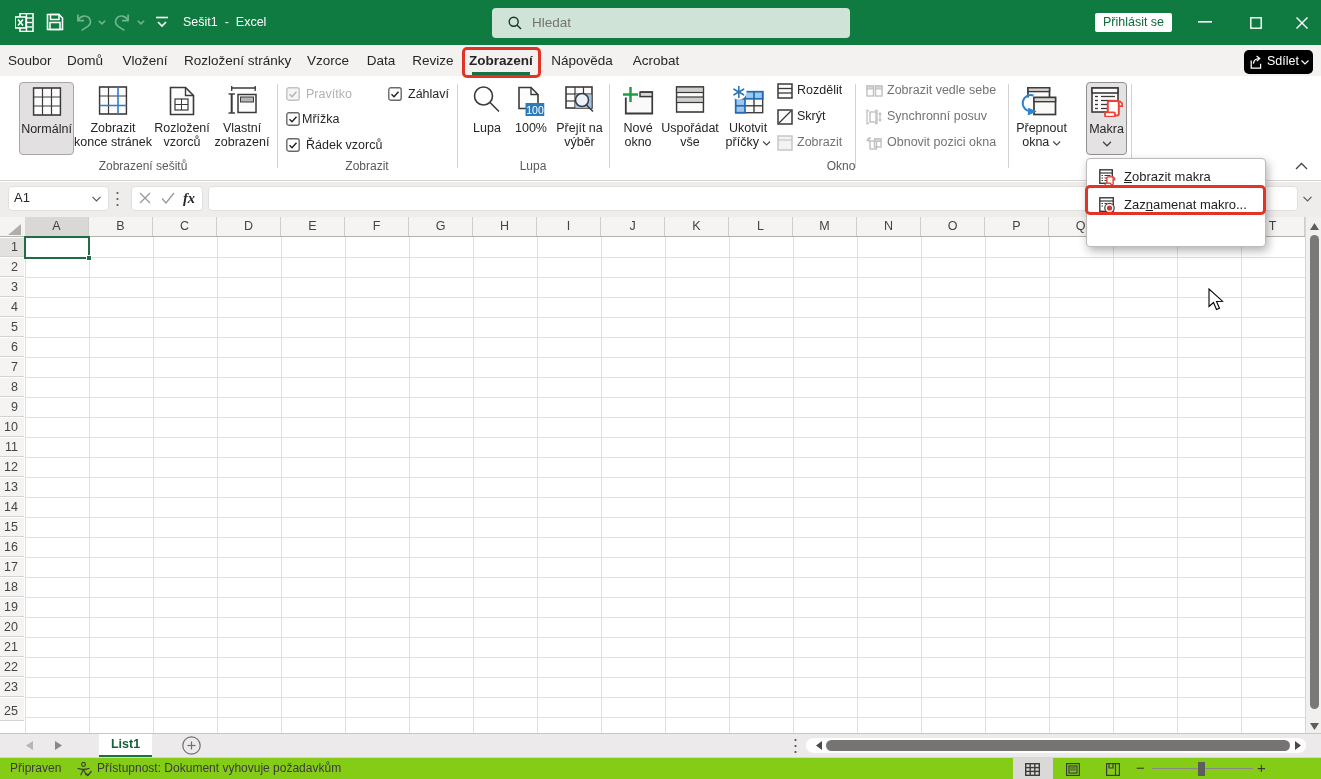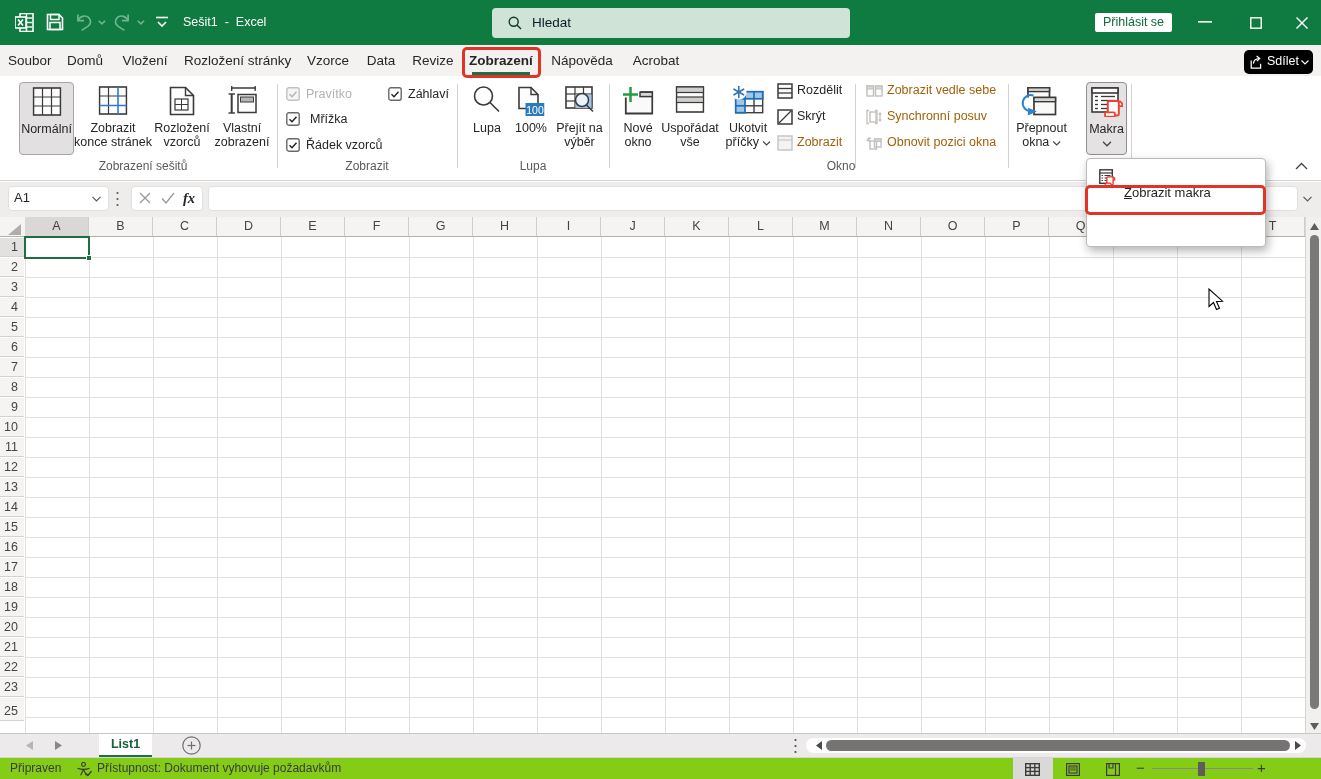--- a/index.html
+++ b/index.html
@@ -9,36 +9,36 @@
 .tab{position:absolute;top:45px;height:31px;line-height:31px;font-size:13.5px;color:#262626;text-align:center;white-space:nowrap}
 #ribbon{position:absolute;left:0;top:76px;width:1321px;height:105px;background:#fff;border-bottom:1px solid #d6d4d2}
 .gsep{position:absolute;top:84px;height:84px;width:1px;background:#d4d2d0}
 .glabel{position:absolute;top:159px;font-size:12px;color:#5c5a58;text-align:center;width:120px}
 .bigbtn{position:absolute;top:82px;height:73px;text-align:center;font-size:12.5px;color:#262626}
 .bb-ic{position:absolute;left:50%;transform:translateX(-50%);top:4px}
 .l1{position:absolute;top:39px;left:50%;transform:translateX(-50%);width:max-content;line-height:14px}
 .l2{position:absolute;top:53px;left:50%;transform:translateX(-50%);width:max-content;line-height:14px}
 .smallbtn{position:absolute;height:22px;font-size:12.5px;color:#262626;white-space:nowrap}
 .smallbtn svg{vertical-align:middle;margin-right:4px}
-.dis{color:#a16207}
+.dis{color:#737373}
 .cb{position:absolute;font-size:12.5px;color:#262626;white-space:nowrap}
 #fbar{position:absolute;left:0;top:182px;width:1321px;height:35px;background:#efedec}
 .whitebox{position:absolute;background:#fff;border:1px solid #e2e0de;border-radius:4px}
 #sheet{position:absolute;left:0;top:217px;width:1305px;height:516px;background:#fff}
 #colhead{position:absolute;left:0;top:217px;width:1305px;height:20px;background:#f5f4f3;border-bottom:1px solid #b3b1b0}
 .ch{position:absolute;top:217px;height:19px;line-height:19px;font-size:12.5px;color:#454442;text-align:center;border-right:1px solid #cfcecd}
 .rh{position:absolute;left:0;width:24px;height:19px;line-height:19px;font-size:12.5px;color:#454442;text-align:right;padding-right:6px;border-bottom:1px solid #d4d3d2;background:#f5f4f3}
 .gridv{position:absolute;width:1px;background:#e0e0e0}
 .gridh{position:absolute;height:1px;background:#e0e0e0}
 #tabbar{position:absolute;left:0;top:733px;width:1321px;height:24px;background:#eceaea;border-top:1px solid #c9c7c6}
 #statusbar{position:absolute;left:0;top:757px;width:1321px;height:22px;background:#84cc16;border-top:1px solid #d8d6d4;font-size:12px;color:#3c3c3c}
 .menu{position:absolute;left:1086px;top:158px;width:180px;height:89px;background:#fff;border:1px solid #bdbbb9;border-radius:4px;box-shadow:2px 4px 10px rgba(0,0,0,.3);z-index:50}
 .mi{position:absolute;left:0;width:100%;height:28px;font-size:13px;color:#1f1f1f;line-height:28px}
 .mi svg{position:absolute;left:12px;top:6px}
-.mi span.t{position:absolute;left:37px;top:16px}
+.mi span.t{position:absolute;left:37px;top:0}
 .redbox{position:absolute;border:3px solid #e23327;border-radius:5px;z-index:60}
 </style></head>
 <body>
 <div id="titlebar">
  <svg class="abs" style="left:15px;top:13px" width="19" height="19" viewBox="0 0 19 19">
       <rect x="5" y="0.5" width="13" height="18" fill="none" stroke="#fff" stroke-width="1.6"></rect>
       <line x1="11.5" y1="1" x2="11.5" y2="18" stroke="#fff" stroke-width="1.4"></line>
       <line x1="6" y1="5" x2="17" y2="5" stroke="#fff" stroke-width="1.4"></line>
       <line x1="6" y1="9.5" x2="17" y2="9.5" stroke="#fff" stroke-width="1.4"></line>
       <line x1="6" y1="14" x2="17" y2="14" stroke="#fff" stroke-width="1.4"></line>
@@ -70,21 +70,21 @@
  <svg class="abs" style="left:155px;top:16px" width="14" height="13" viewBox="0 0 14 13" fill="none" stroke="#ffffff" stroke-width="1.6">
       <path d="M1 1.5 h12"></path>
       <path d="M3 6 l4 4 l4 -4"></path>
     </svg>
  <div class="abs" style="left:183px;top:0;height:45px;line-height:45px;color:#fff;font-size:12.5px">Sešit1&nbsp; -&nbsp; Excel</div>
  <div class="abs" style="left:492px;top:8px;width:358px;height:30px;background:#cfe3d7;border-radius:4px">
    <svg class="abs" style="left:16px;top:8px" width="14" height="14" viewBox="0 0 14 14" fill="none" stroke="#0d3a22" stroke-width="1.4">
         <circle cx="5.7" cy="5.7" r="4.5"></circle>
         <line x1="9.2" y1="9.2" x2="13" y2="13"></line>
       </svg>
-   <div class="abs" style="left:40px;top:0;height:30px;line-height:29px;font-size:13.5px;color:#0f172a">Hledat</div>
+   <div class="abs" style="left:40px;top:0;height:30px;line-height:29px;font-size:13.5px;color:#737373">Hledat</div>
  </div>
  <div class="abs" style="left:1095px;top:13px;width:77px;height:19px;background:#fff;border-radius:2px;text-align:center;line-height:19px;font-size:12.5px;color:#0f6a3b">Přihlásit se</div>
  <svg class="abs" style="left:1198px;top:21px" width="14" height="2" viewBox="0 0 14 2">
       <rect width="14" height="1.6" fill="#fff"></rect>
     </svg>
  <svg class="abs" style="left:1250px;top:17px" width="12" height="12" viewBox="0 0 12 12">
       <rect x="0.8" y="0.8" width="10.4" height="10.4" fill="none" stroke="#fff" stroke-width="1.4"></rect>
     </svg>
  <svg class="abs" style="left:1296px;top:17px" width="12" height="12" viewBox="0 0 12 12" stroke="#fff" stroke-width="1.4">
       <line x1="0.5" y1="0.5" x2="11.5" y2="11.5"></line>
@@ -165,21 +165,21 @@
     <div class="l2">zobrazení</div>
 </div>
 
 <div class="cb" style="left:286px;top:87px;color:#b4b2b0"><svg style="vertical-align:-3px" width="14" height="14" viewBox="0 0 14 14">
       <rect x="0.8" y="0.8" width="12.4" height="12.4" rx="2" fill="#f6f5f4" stroke="#c4c2c0" stroke-width="1.4"></rect>
       <path d="M3.5 7.2 l2.5 2.5 l4.5 -5" fill="none" stroke="#b4b2b0" stroke-width="1.4"></path>
     </svg><span style="margin-left:6px">Pravítko</span></div>
 <div class="cb" style="left:286px;top:112px"><svg style="vertical-align:-3px" width="14" height="14" viewBox="0 0 14 14">
       <rect x="0.8" y="0.8" width="12.4" height="12.4" rx="2" fill="#fff" stroke="#6b6966" stroke-width="1.4"></rect>
       <path d="M3.5 7.2 l2.5 2.5 l4.5 -5" fill="none" stroke="#1f1f1f" stroke-width="1.4"></path>
-    </svg><span style="margin-left:10px">Mřížka</span></div>
+    </svg><span style="margin-left:2px">Mřížka</span></div>
 <div class="cb" style="left:286px;top:138px"><svg style="vertical-align:-3px" width="14" height="14" viewBox="0 0 14 14">
       <rect x="0.8" y="0.8" width="12.4" height="12.4" rx="2" fill="#fff" stroke="#6b6966" stroke-width="1.4"></rect>
       <path d="M3.5 7.2 l2.5 2.5 l4.5 -5" fill="none" stroke="#1f1f1f" stroke-width="1.4"></path>
     </svg><span style="margin-left:6px">Řádek vzorců</span></div>
 <div class="cb" style="left:388px;top:87px"><svg style="vertical-align:-3px" width="14" height="14" viewBox="0 0 14 14">
       <rect x="0.8" y="0.8" width="12.4" height="12.4" rx="2" fill="#fff" stroke="#6b6966" stroke-width="1.4"></rect>
       <path d="M3.5 7.2 l2.5 2.5 l4.5 -5" fill="none" stroke="#1f1f1f" stroke-width="1.4"></path>
     </svg><span style="margin-left:6px">Záhlaví</span></div>
 
 <div class="bigbtn" style="left:464px;width:46px">
@@ -482,20 +482,34 @@
           <line x1="5.5" y1="9" x2="11.5" y2="9"></line>
           <line x1="2.5" y1="11.5" x2="4" y2="11.5"></line>
           <line x1="5.5" y1="11.5" x2="8" y2="11.5"></line>
         </g>
         <path d="M13.3 8 h1.2 l1.3 1.3 v1.7 h-2.5 z" fill="#fff" stroke="#d8352a" stroke-width="1.1"></path>
         <rect x="7.9" y="7.8" width="6.2" height="8.2" rx="1" fill="#fff" stroke="#d8352a" stroke-width="1.3"></rect>
         <rect x="6.2" y="14.2" width="5.8" height="2.6" rx="0.9" fill="#fff" stroke="#d8352a" stroke-width="1.2"></rect>
       </svg>
       <span class="t"><u>Z</u>obrazit makra</span>
     </div>
+ <div class="mi" style="top:32px">
+      <svg width="17" height="17" viewBox="0 0 17 17">
+        <rect x="0.8" y="0.8" width="13.5" height="13.5" fill="#fff" stroke="#3b3a39" stroke-width="1.4"></rect>
+        <line x1="0.8" y1="4" x2="14.3" y2="4" stroke="#3b3a39" stroke-width="1.2"></line>
+        <g stroke="#3b3a39" stroke-width="1">
+          <line x1="2.5" y1="6.5" x2="4" y2="6.5"></line>
+          <line x1="2.5" y1="9" x2="4" y2="9"></line>
+          <line x1="5.5" y1="6.5" x2="8" y2="6.5"></line>
+        </g>
+        <circle cx="10.5" cy="11" r="4.7" fill="#fff" stroke="#4a4a4a" stroke-width="1.3"></circle>
+        <circle cx="10.5" cy="11" r="2.6" fill="#d8352a"></circle>
+      </svg>
+      <span class="t">Zaz<u>n</u>amenat makro...</span>
+    </div>
 </div>
 <div class="redbox" style="left:1085px;top:185px;width:181px;height:30px"></div>
 
 <div id="tabbar">
  <svg class="abs" style="left:26px;top:7px" width="7" height="9" viewBox="0 0 7 9">
       <path d="M7 0 v9 l-7 -4.5 z" fill="#b8b6b4"></path>
     </svg>
  <svg class="abs" style="left:55px;top:7px" width="7" height="9" viewBox="0 0 7 9">
       <path d="M0 0 v9 l7 -4.5 z" fill="#8a8886"></path>
     </svg>

